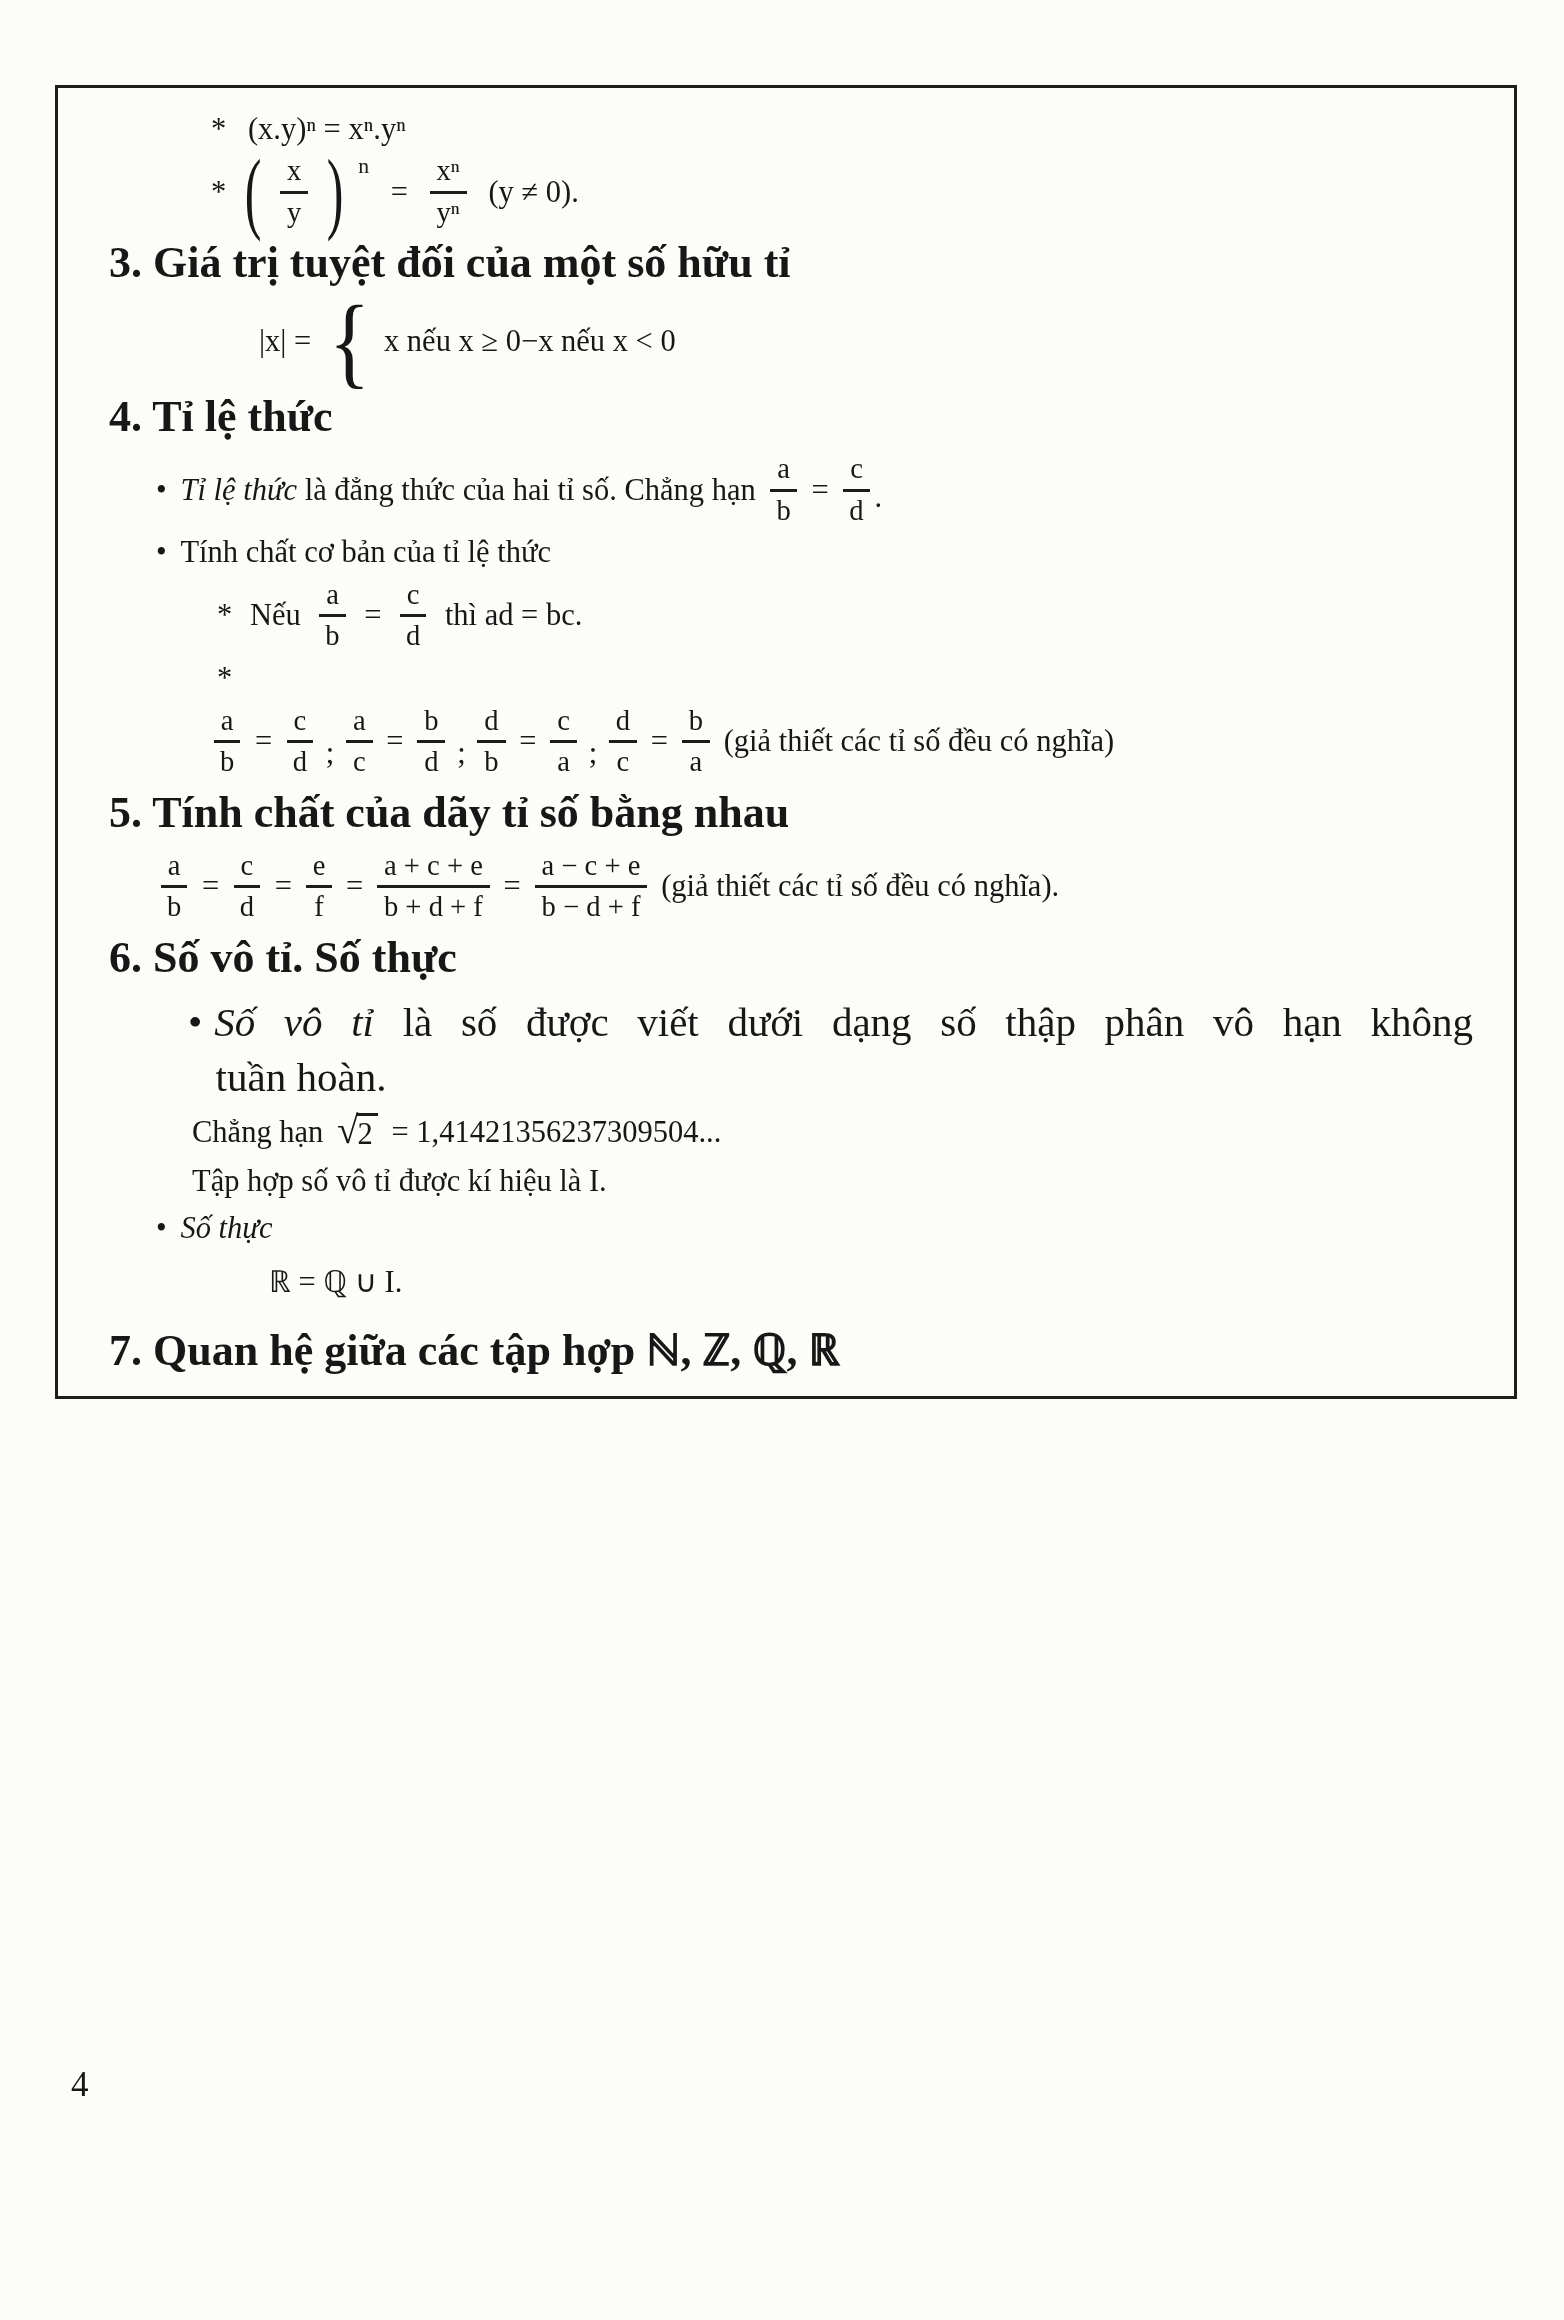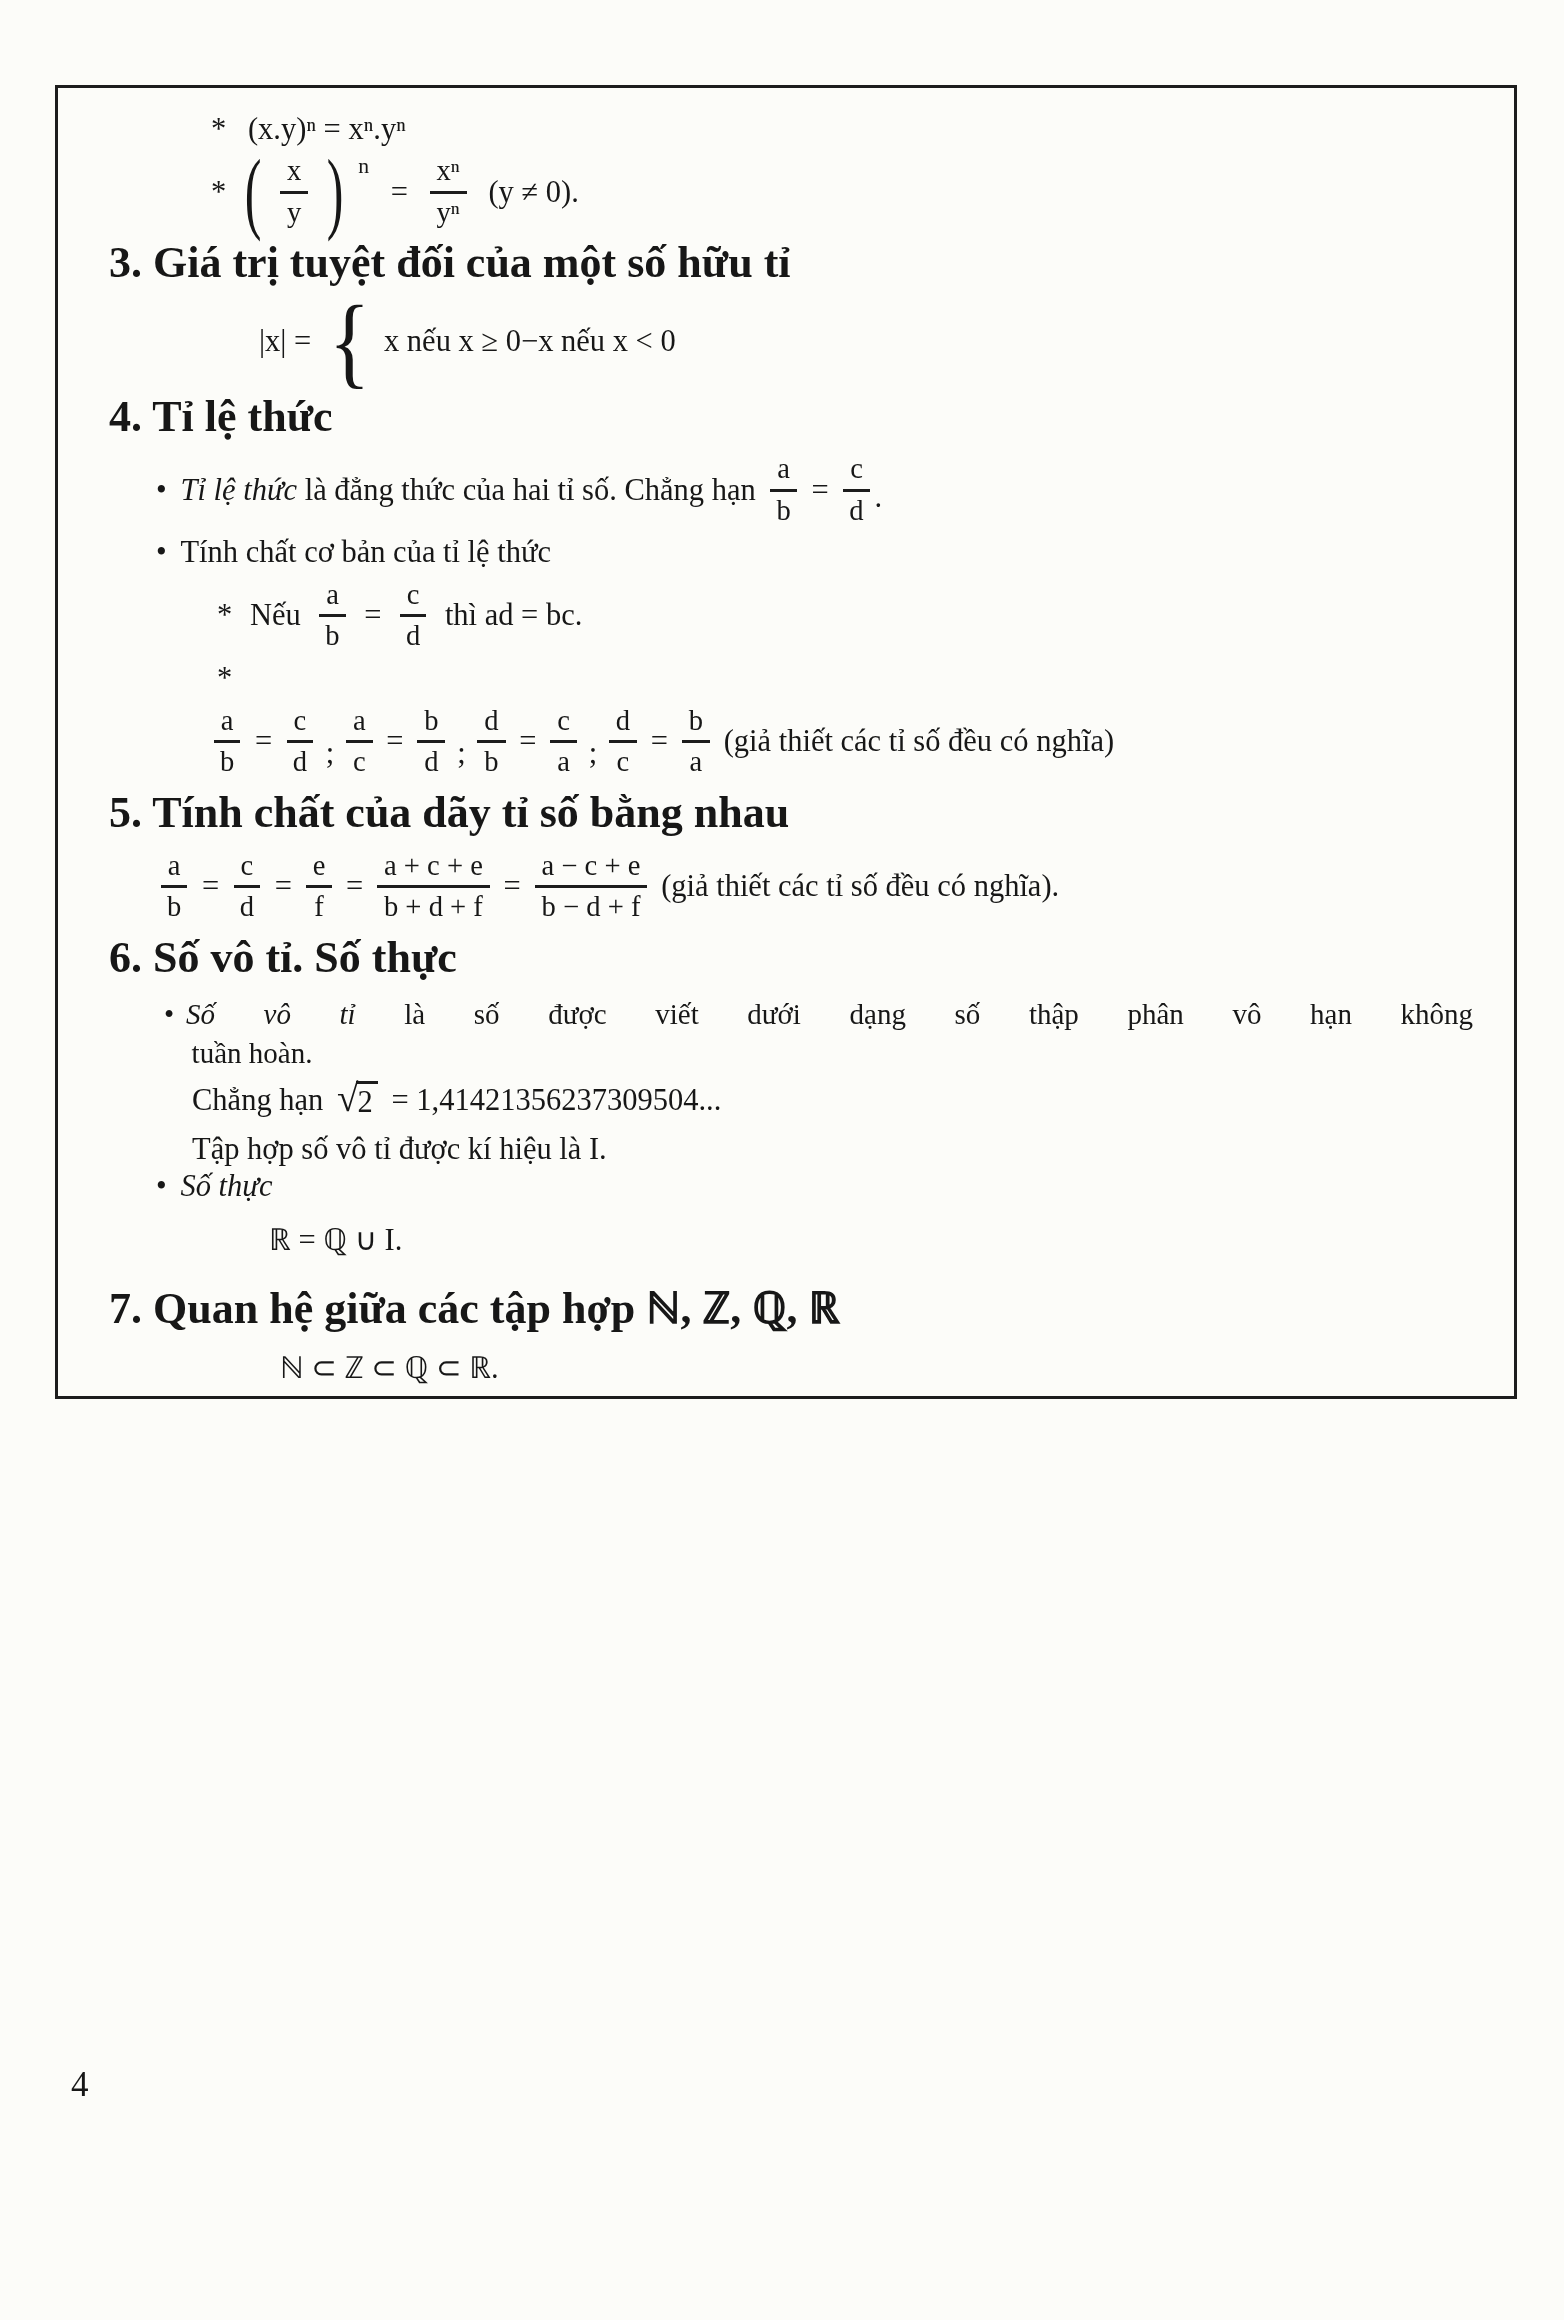--- a/index.html
+++ b/index.html
@@ -20,21 +20,21 @@
     overflow: hidden;
   }
   .row {
     display: flex;
     align-items: center;
     column-gap: 13.8px;
     font-size: 30.5px;
     margin-bottom: 8.9px;
     white-space: nowrap;
   }
-  .trow { font-size: 30.5px; margin-bottom: 0; line-height: 1.32; }
+  .trow { font-size: 30.5px; margin-bottom: 10px; line-height: 1.32; }
   .heading { font-size: 44px; font-weight: bold; margin: 7.9px 0 11.8px; }
   .it { font-style: italic; }
 
   
   .ind-power { padding-left: 102px; column-gap: 21.7px; }
   .ind-abs   { padding-left: 150px; }
   .ind-bullet{ padding-left: 47px; }
   .ind-sub   { padding-left: 108px; column-gap: 17.7px; }
   .ind-prop  { padding-left: 104px; }
   .ind-s5    { padding-left: 51px; }
@@ -62,21 +62,21 @@
   .exp { position: relative; top: -25.6px; font-size: 21.7px; margin-left: -3.9px; }
   .bigbrace {
     font-size: 102px; line-height: 0.8; display: inline-block;
     transform: scaleX(0.85); margin-right: -3.9px;
   }
   .cases { display: inline-flex; flex-direction: row; row-gap: 9.9px; font-size: 30.5px; }
   .semi { position: relative; top: 11.8px; margin: 0 -2px; }
   .tight { margin-left: -9.9px; position: relative; top: 7.9px; }
 
   
-  .para  { margin-left: 55px; font-size: 29px; margin-bottom: 7.9px; }
+  .para  { margin-left: 79px; font-size: 41px; margin-bottom: 7.9px; }
   .para2 { margin-left: 49px; font-size: 30.5px; margin-bottom: 9.9px; }
   .jline { text-align: justify; text-align-last: justify; line-height: 1.35; }
   .cont  { line-height: 1.35; }
   .para .cont { padding-left: 27.6px; }
   .bullet-j { display: inline-block; padding-right: 11.8px; }
 
   
   .sqrt { display: inline-flex; align-items: flex-start; }
   .radical { font-size: 39px; line-height: 1; transform: translateY(-3px); }
   .radicand { font-size: 30.5px; border-top: 3px solid #1c1c1c; padding: 1px 4.9px 0 2px; margin-left: -3px; }

